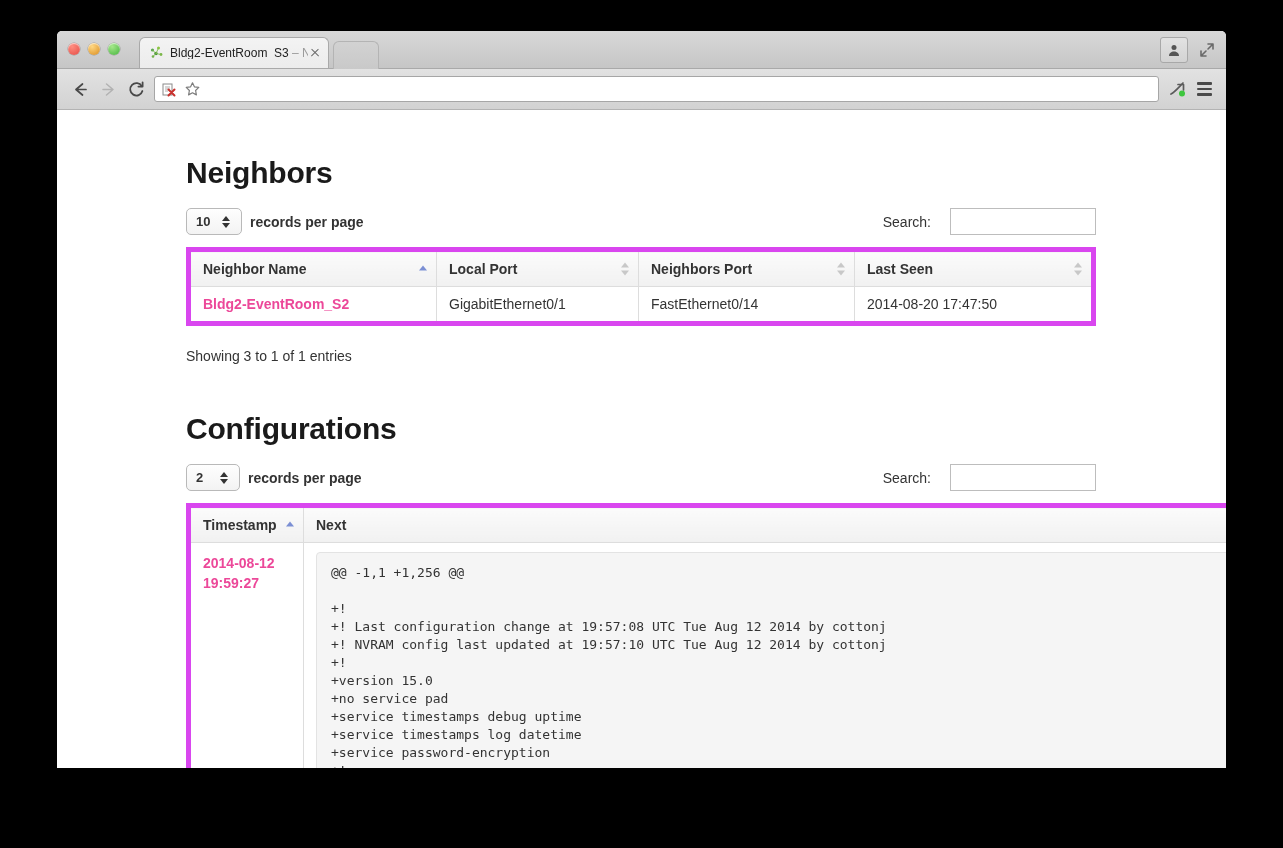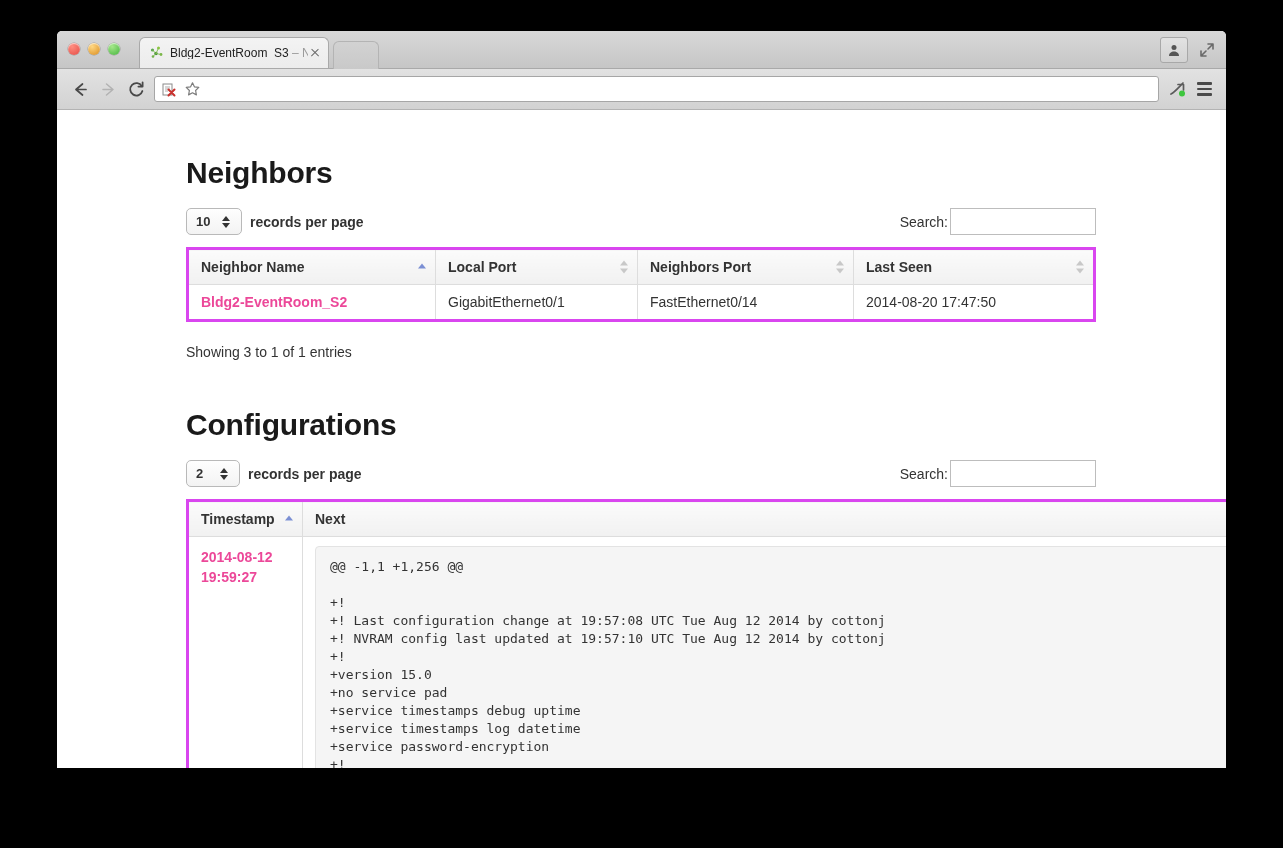--- a/index.html
+++ b/index.html
@@ -287,37 +287,38 @@
     border-right: 4px solid transparent;
   }
   .stepper .up   { border-bottom: 5px solid #333; }
   .stepper .down { border-top: 5px solid #333; }
 
   .search-wrap {
     display: flex;
     align-items: center;
     font-size: 14px;
     color: #333;
+    gap: 17px;
   }
   .search-input {
     width: 146px;
     height: 27px;
     border: 1px solid #bdbdbd;
     background: #fff;
     margin-left: 2px;
     box-sizing: border-box;
     font-family: "Liberation Sans", sans-serif;
     font-size: 13px;
     padding: 0 5px;
     outline: none;
   }
 
   table.dt {
     border-collapse: collapse;
-    border: 3px solid #d946ef;
+    border: 5px solid #d946ef;
     table-layout: fixed;
   }
   table.dt th {
     background: linear-gradient(#fbfbfb, #f1f1f1);
     border: 1px solid #ddd;
     border-top: 1px solid #ddd;
     font-size: 14px;
     font-weight: bold;
     color: #333;
     text-align: left;

